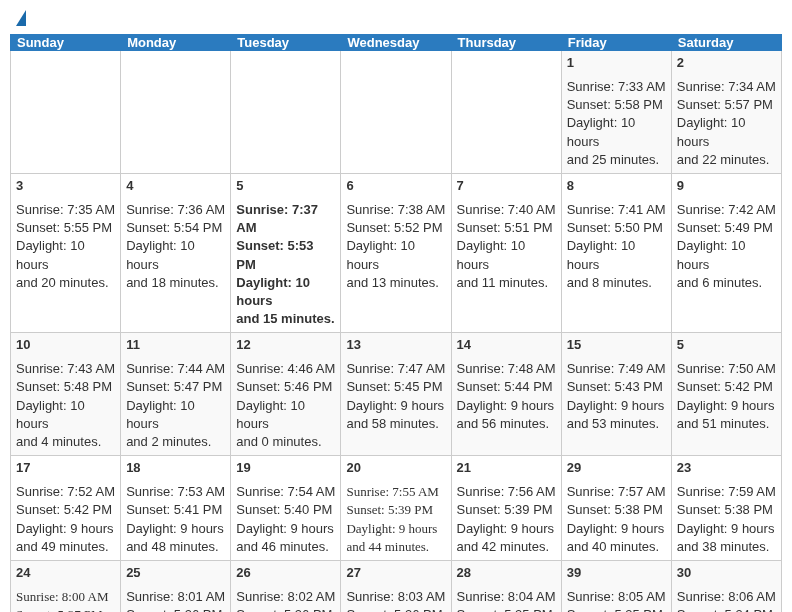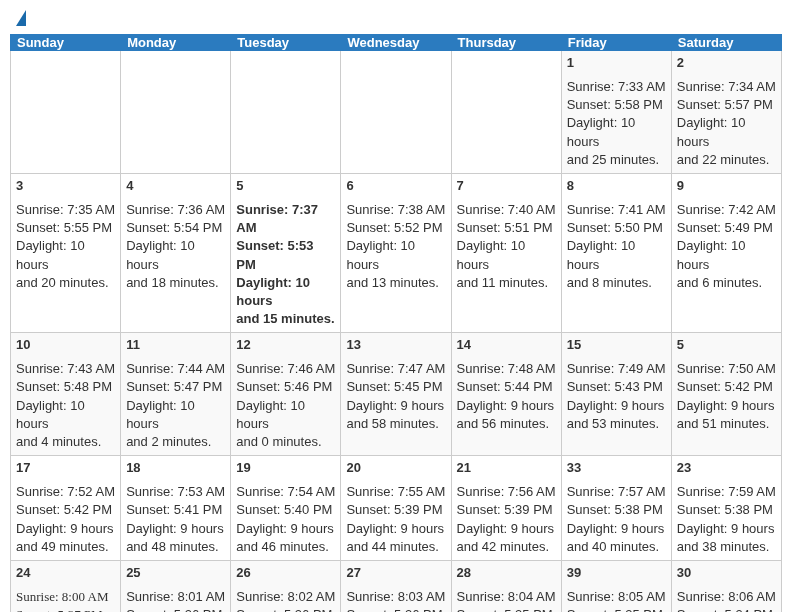--- a/index.html
+++ b/index.html
@@ -208,21 +208,21 @@
         </td>
         <td>
           <span class="day-number">11</span>
           <div class="day-info" style="white-space: pre-line;">Sunrise: 7:44 AM
 Sunset: 5:47 PM
 Daylight: 10 hours
 and 2 minutes.</div>
         </td>
         <td>
           <span class="day-number">12</span>
-          <div class="day-info" style="white-space: pre-line;">Sunrise: 7:46 AM
+          <div class="day-info" style="white-space: pre-line;">Sunrise: 4:46 AM
 Sunset: 5:46 PM
 Daylight: 10 hours
 and 0 minutes.</div>
         </td>
         <td>
           <span class="day-number">13</span>
           <div class="day-info" style="white-space: pre-line;">Sunrise: 7:47 AM
 Sunset: 5:45 PM
 Daylight: 9 hours
 and 58 minutes.</div>
@@ -266,34 +266,34 @@
         </td>
         <td>
           <span class="day-number">19</span>
           <div class="day-info" style="white-space: pre-line;">Sunrise: 7:54 AM
 Sunset: 5:40 PM
 Daylight: 9 hours
 and 46 minutes.</div>
         </td>
         <td>
           <span class="day-number">20</span>
-          <div class="day-info" style="white-space: pre-line;">Sunrise: 7:55 AM
+          <div class="day-info" style="white-space: pre-line; font-family: Liberation Serif, serif;">Sunrise: 7:55 AM
 Sunset: 5:39 PM
 Daylight: 9 hours
 and 44 minutes.</div>
         </td>
         <td>
           <span class="day-number">21</span>
           <div class="day-info" style="white-space: pre-line;">Sunrise: 7:56 AM
 Sunset: 5:39 PM
 Daylight: 9 hours
 and 42 minutes.</div>
         </td>
         <td>
-          <span class="day-number">33</span>
+          <span class="day-number">29</span>
           <div class="day-info" style="white-space: pre-line;">Sunrise: 7:57 AM
 Sunset: 5:38 PM
 Daylight: 9 hours
 and 40 minutes.</div>
         </td>
         <td>
           <span class="day-number">23</span>
           <div class="day-info" style="white-space: pre-line;">Sunrise: 7:59 AM
 Sunset: 5:38 PM
 Daylight: 9 hours

